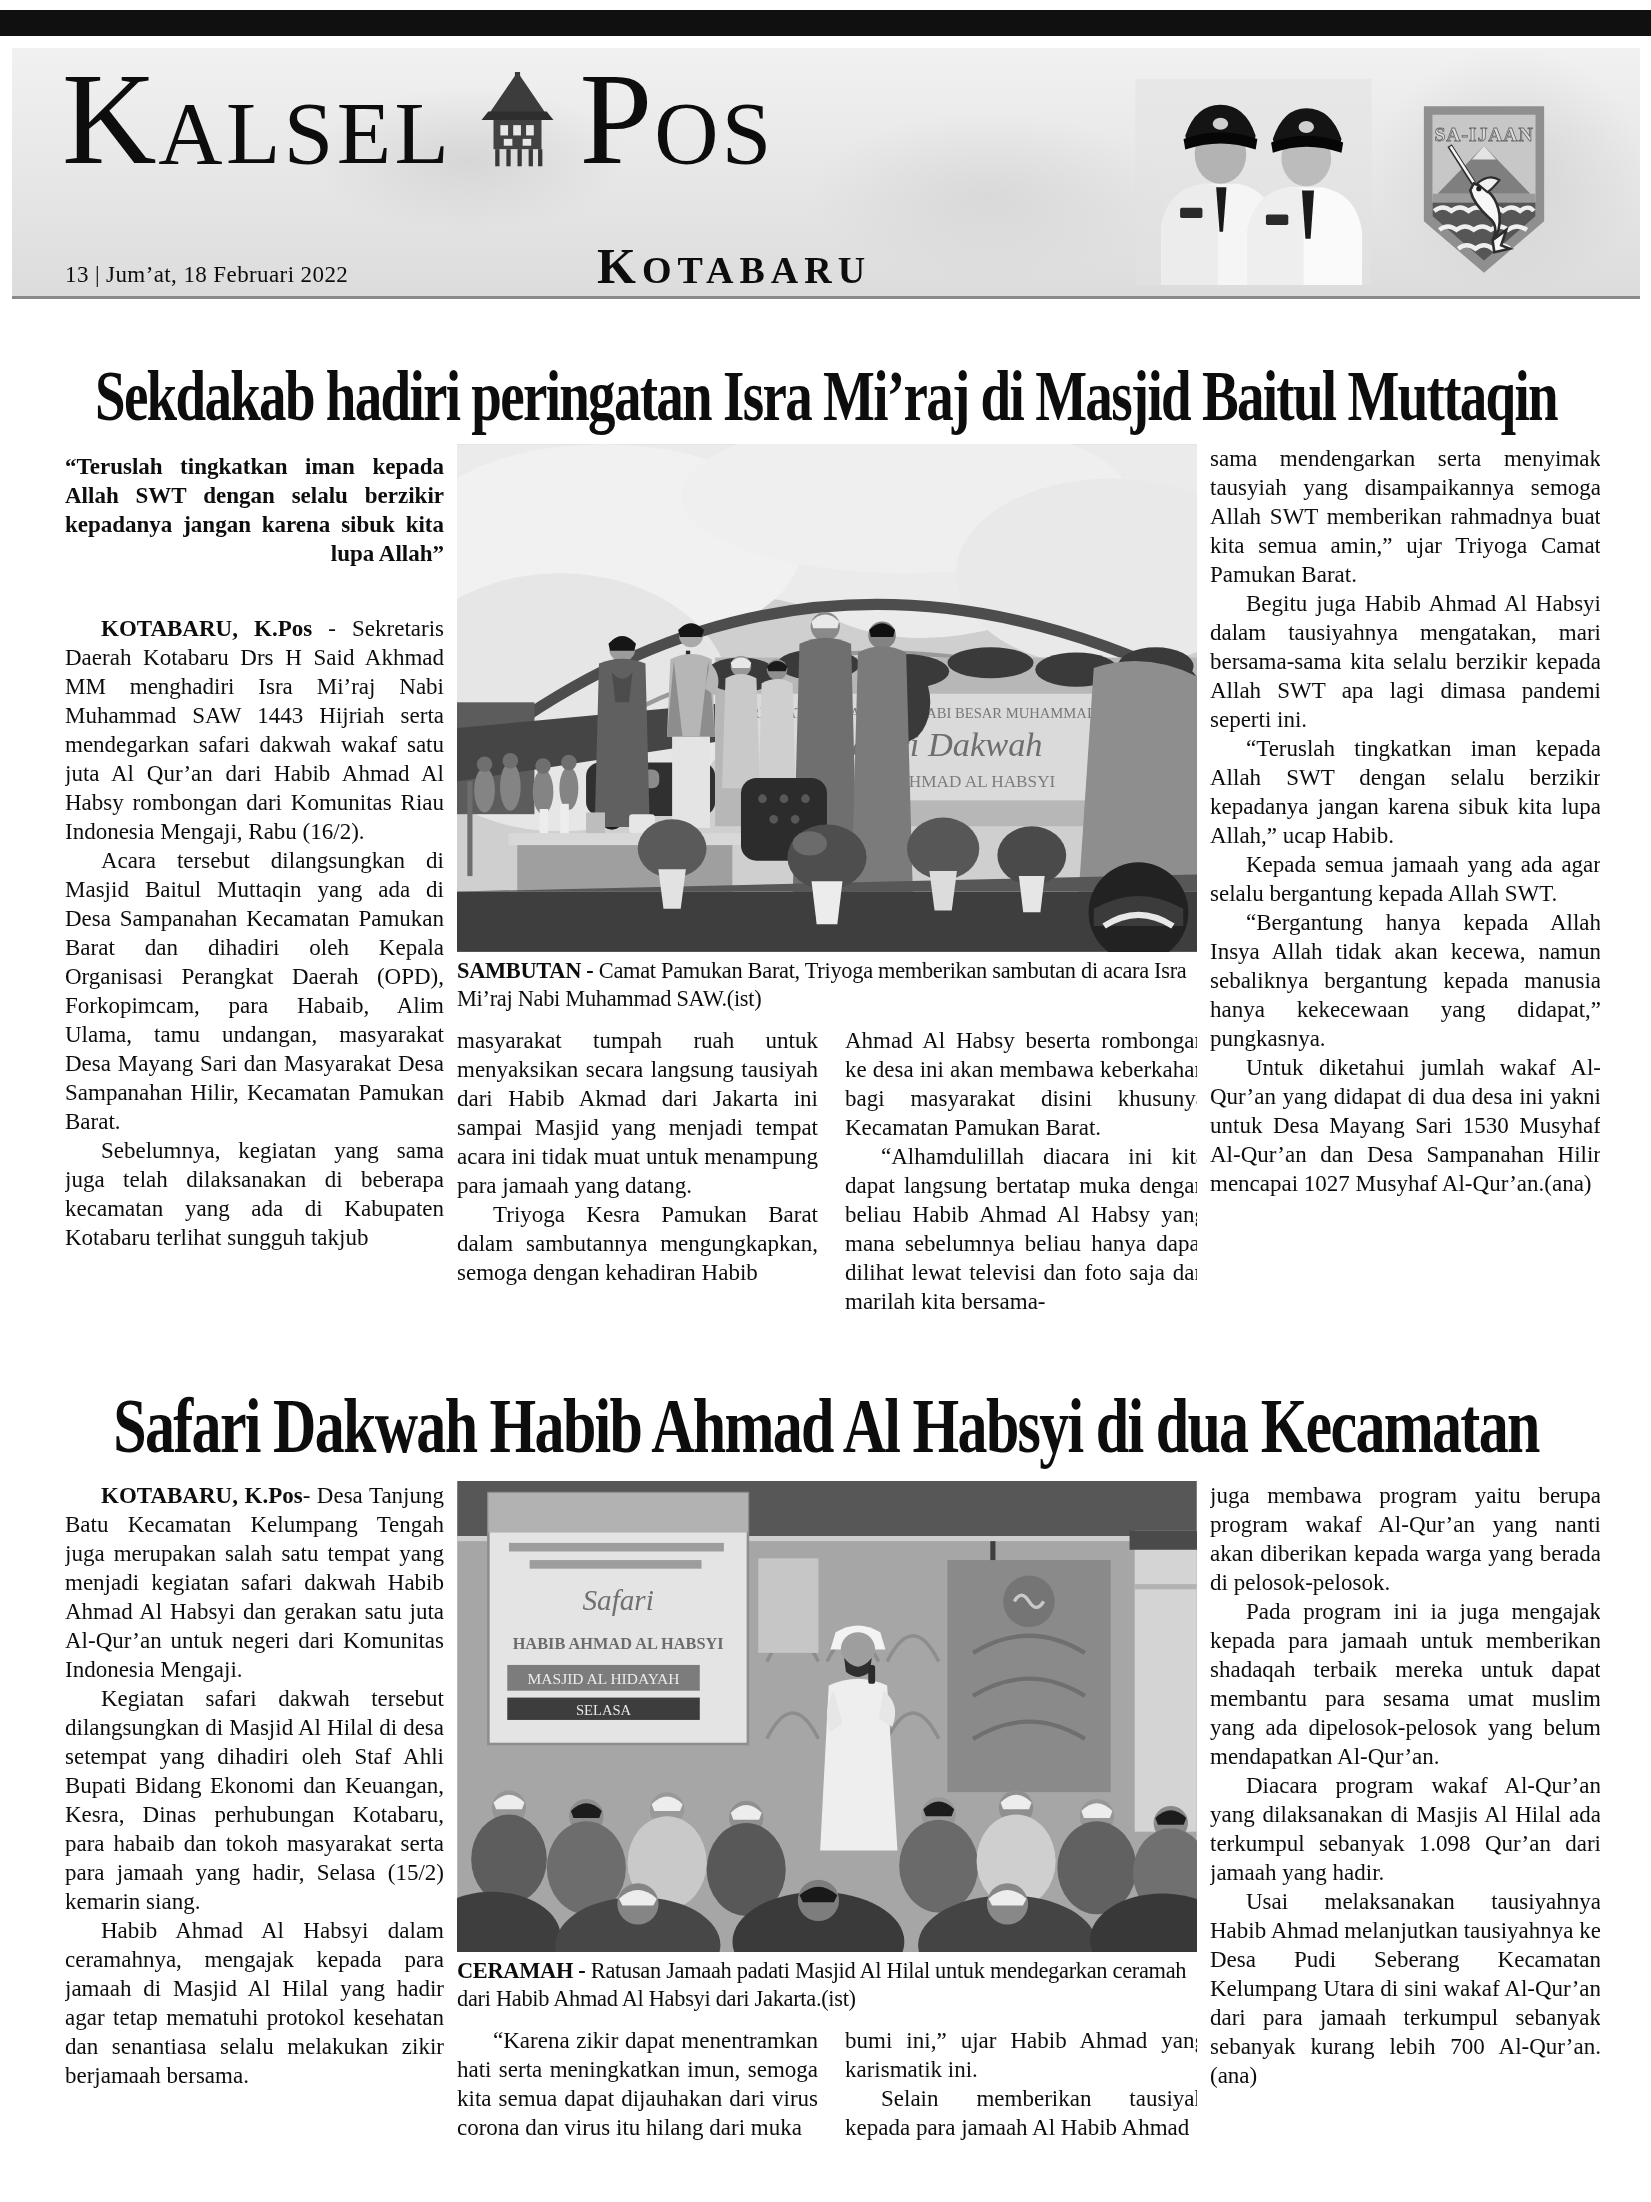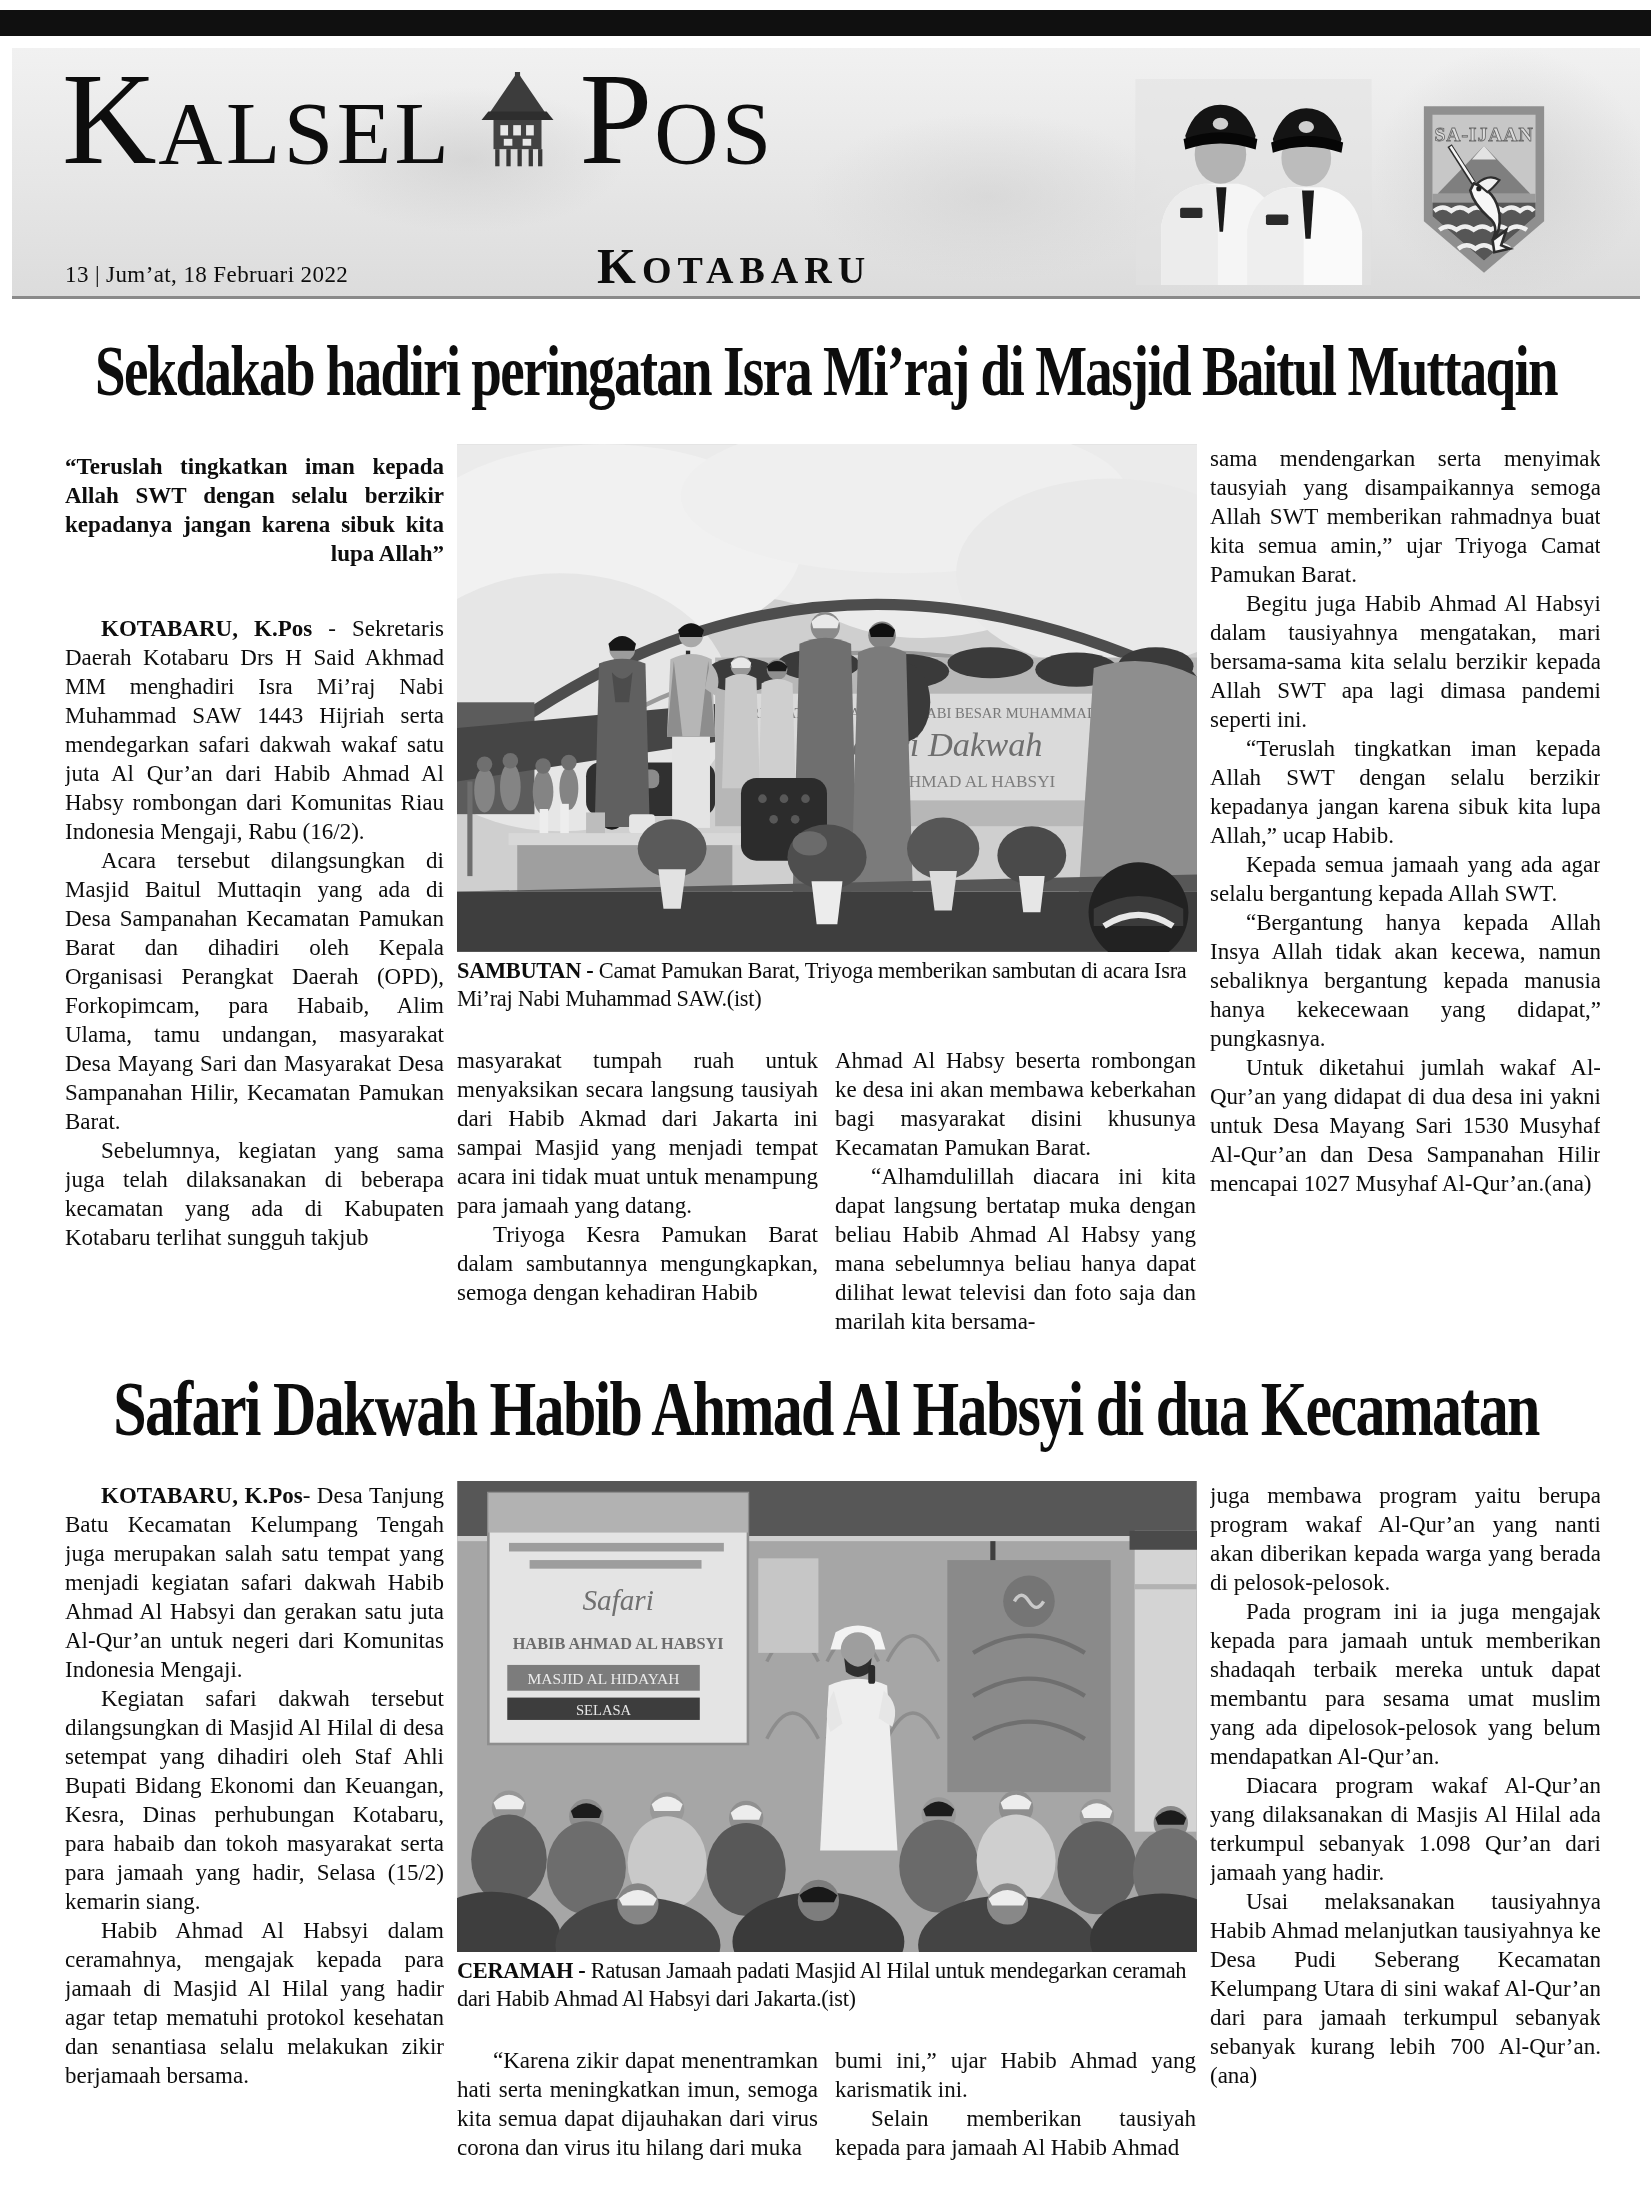--- a/index.html
+++ b/index.html
@@ -19,21 +19,21 @@
   .mast-rest{font-size:89px;line-height:1;letter-spacing:3.4px;}
   .mast-house{align-self:flex-end;margin:0 22.4px 12px 26px;}
   .edition-line{position:absolute;left:53px;bottom:8.6px;font-size:23px;letter-spacing:0.4px;}
   .region-title{position:absolute;left:585px;bottom:5.2px;display:flex;align-items:baseline;
                 font-weight:700;letter-spacing:6px;}
   .region-init{font-size:50px;line-height:1;}
   .region-rest{font-size:38px;line-height:1;}
   .officials{position:absolute;right:268px;top:31px;width:237px;height:206px;}
   .emblem{position:absolute;right:89px;top:53px;width:134px;height:177px;}
   
-  .headline{height:112px;display:flex;align-items:center;justify-content:center;
+  .headline{height:112px;display:flex;align-items:flex-end;justify-content:center;
             margin:15.5px 26px 0 26px;white-space:nowrap;overflow:visible;}
   .headline-stretch{display:inline-block;transform:scaleY(1.32);transform-origin:center;
             font-weight:700;letter-spacing:-1.7px;}
   .headline-1 .headline-stretch{font-size:55px;}
   .headline-2 .headline-stretch{font-size:60px;}
   
   .article{display:grid;grid-template-columns:379px 740px 391px;column-gap:13px;
            margin:17px 52px 0 65px;overflow:hidden;}
   .article-1{height:902px;margin-top:17px;}
   .article-2{height:889px;margin-top:20.6px;}
@@ -41,21 +41,21 @@
   .article p{margin:0;text-indent:36px;text-align:justify;font-size:23px;line-height:29px;}
   .article p.no-indent{text-indent:0;}
   .dateline{font-weight:700;}
   .lead-quote{font-weight:700;font-size:27.5px;line-height:38px;text-align:justify;
               text-align-last:right;text-indent:0 !important;margin-bottom:46px !important;padding-top:8.6px;}
   .photo-block{display:flex;flex-direction:column;}
   .photo-frame{width:740px;background:#cfcfcf;line-height:0;}
   .caption{margin-top:5px;font-size:22.4px;line-height:28px;letter-spacing:-0.3px;
            text-align:left;height:59px;overflow:hidden;}
   .caption b{font-weight:700;}
-  .subcols{margin-top:30px;display:grid;grid-template-columns:361px 361px;column-gap:17px;overflow:hidden;}
+  .subcols{margin-top:10px;display:grid;grid-template-columns:361px 361px;column-gap:27px;overflow:hidden;}
   .subcols .textcol{overflow:hidden;}
   .sub-1{height:310px;}
   .sub-2{height:172px;}
 </style>
 </head>
 <body>
 
 <div class="page">
 
   <div class="topbar"></div>

